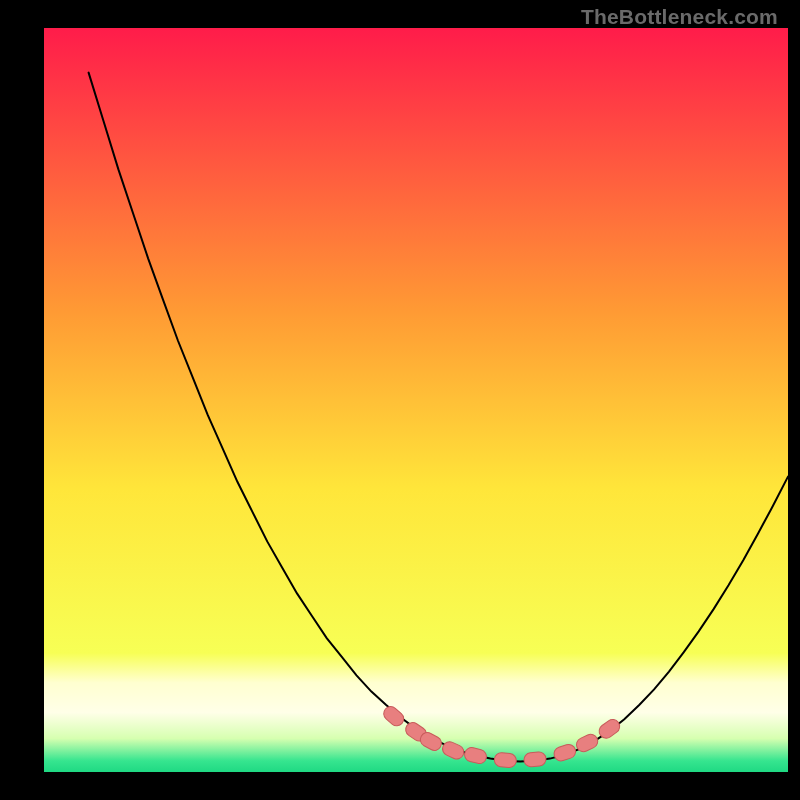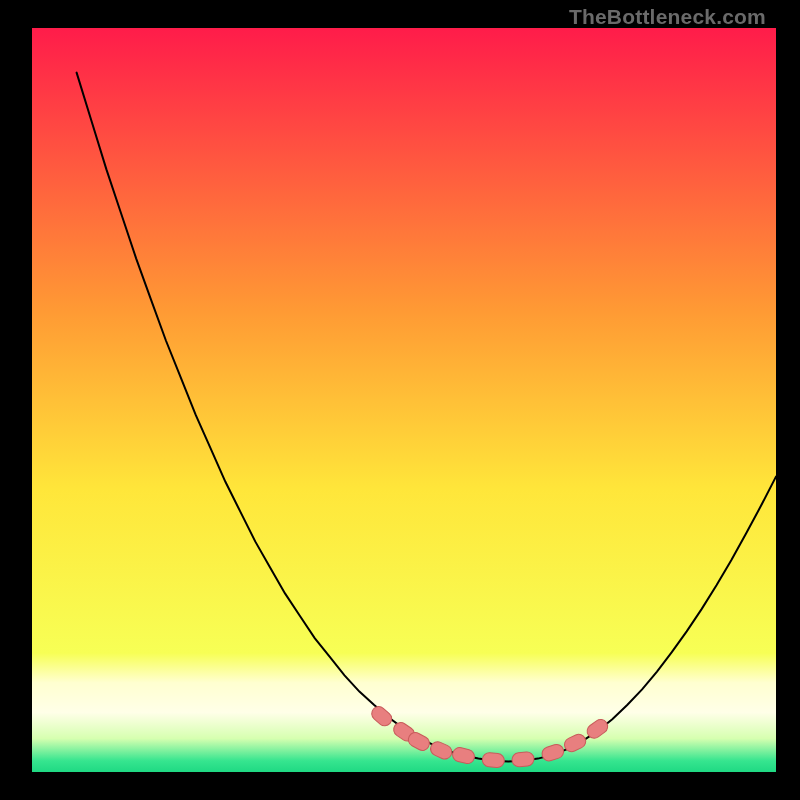--- a/index.html
+++ b/index.html
@@ -7,21 +7,21 @@
     padding: 0;
     width: 800px;
     height: 800px;
     overflow: hidden;
     background: #000;
     font-family: Arial, Helvetica, sans-serif;
   }
   .frame {
     position: absolute;
     top: 0;
-    left: 4px;
+    left: 16px;
     width: 776px;
     height: 800px;
     box-sizing: border-box;
     text-align: right;
   }
   .watermark {
     position: absolute;
     color: #6a6a6a;
     font-size: 21px;
     font-weight: bold;

